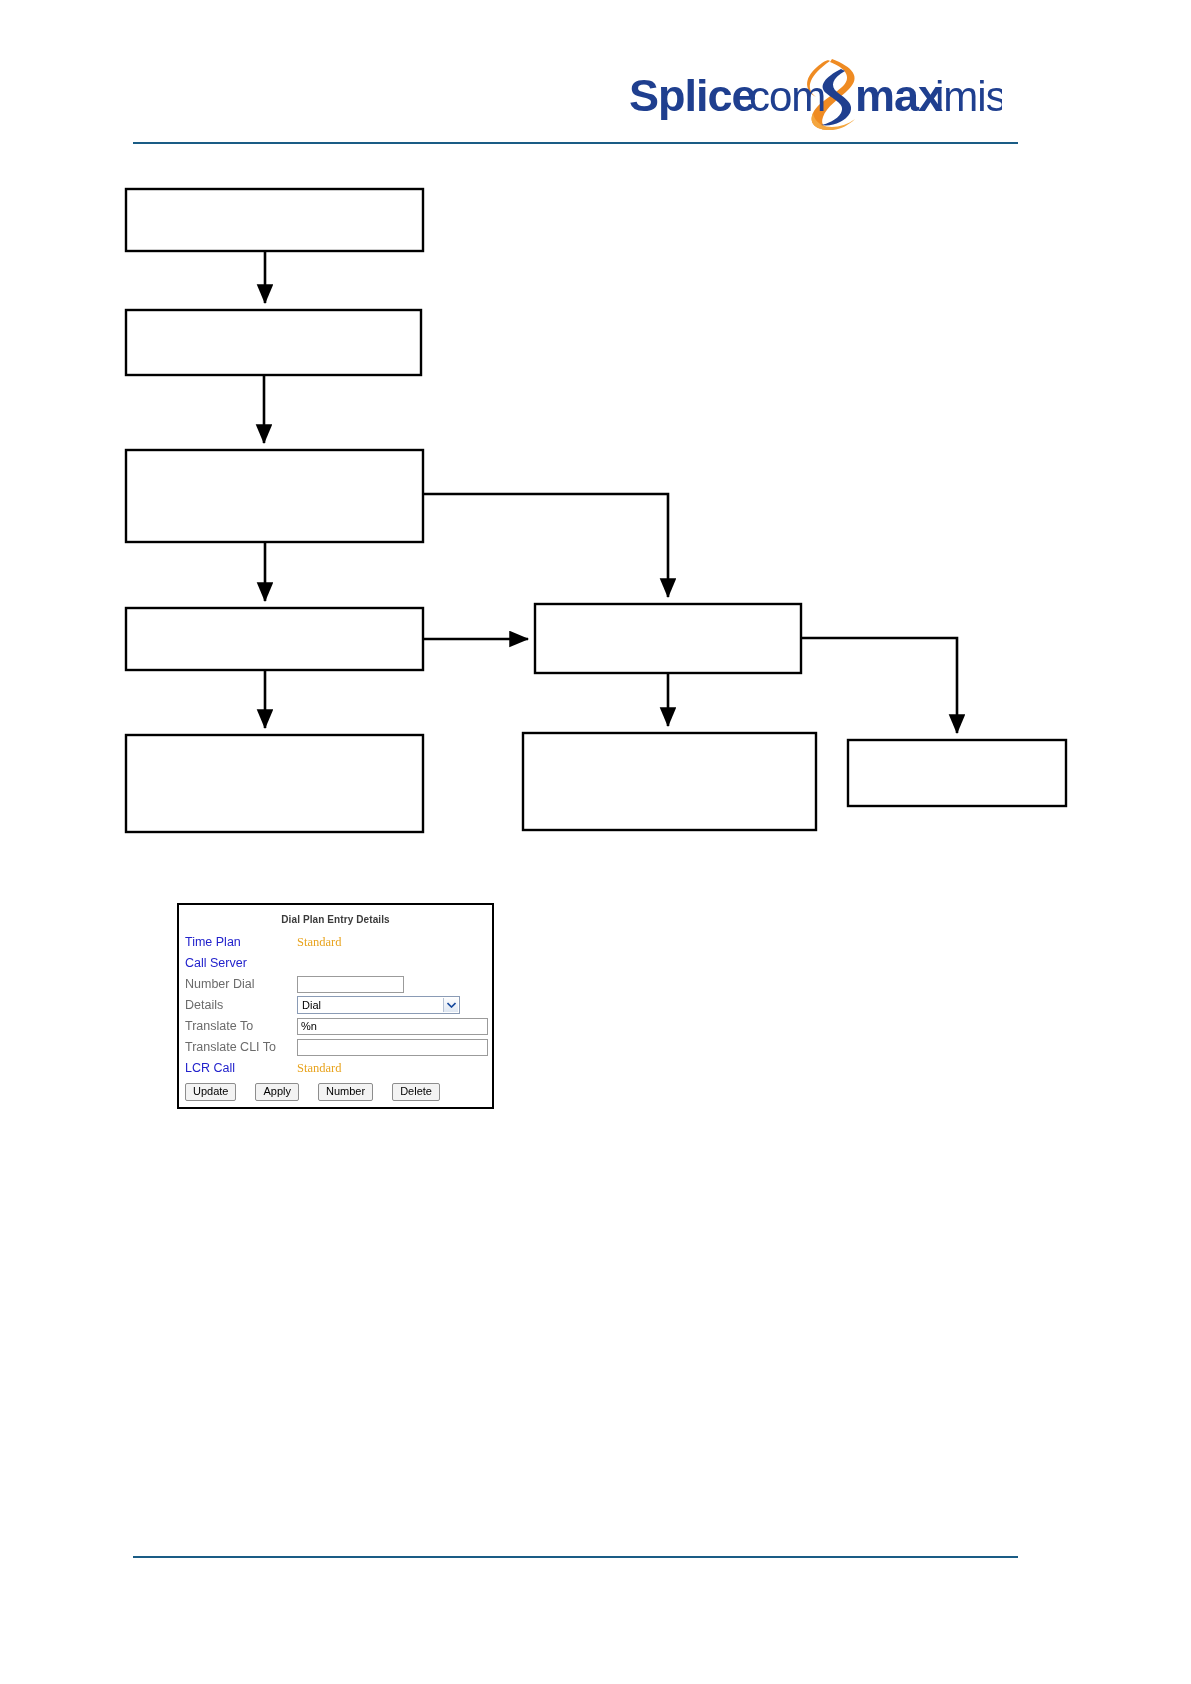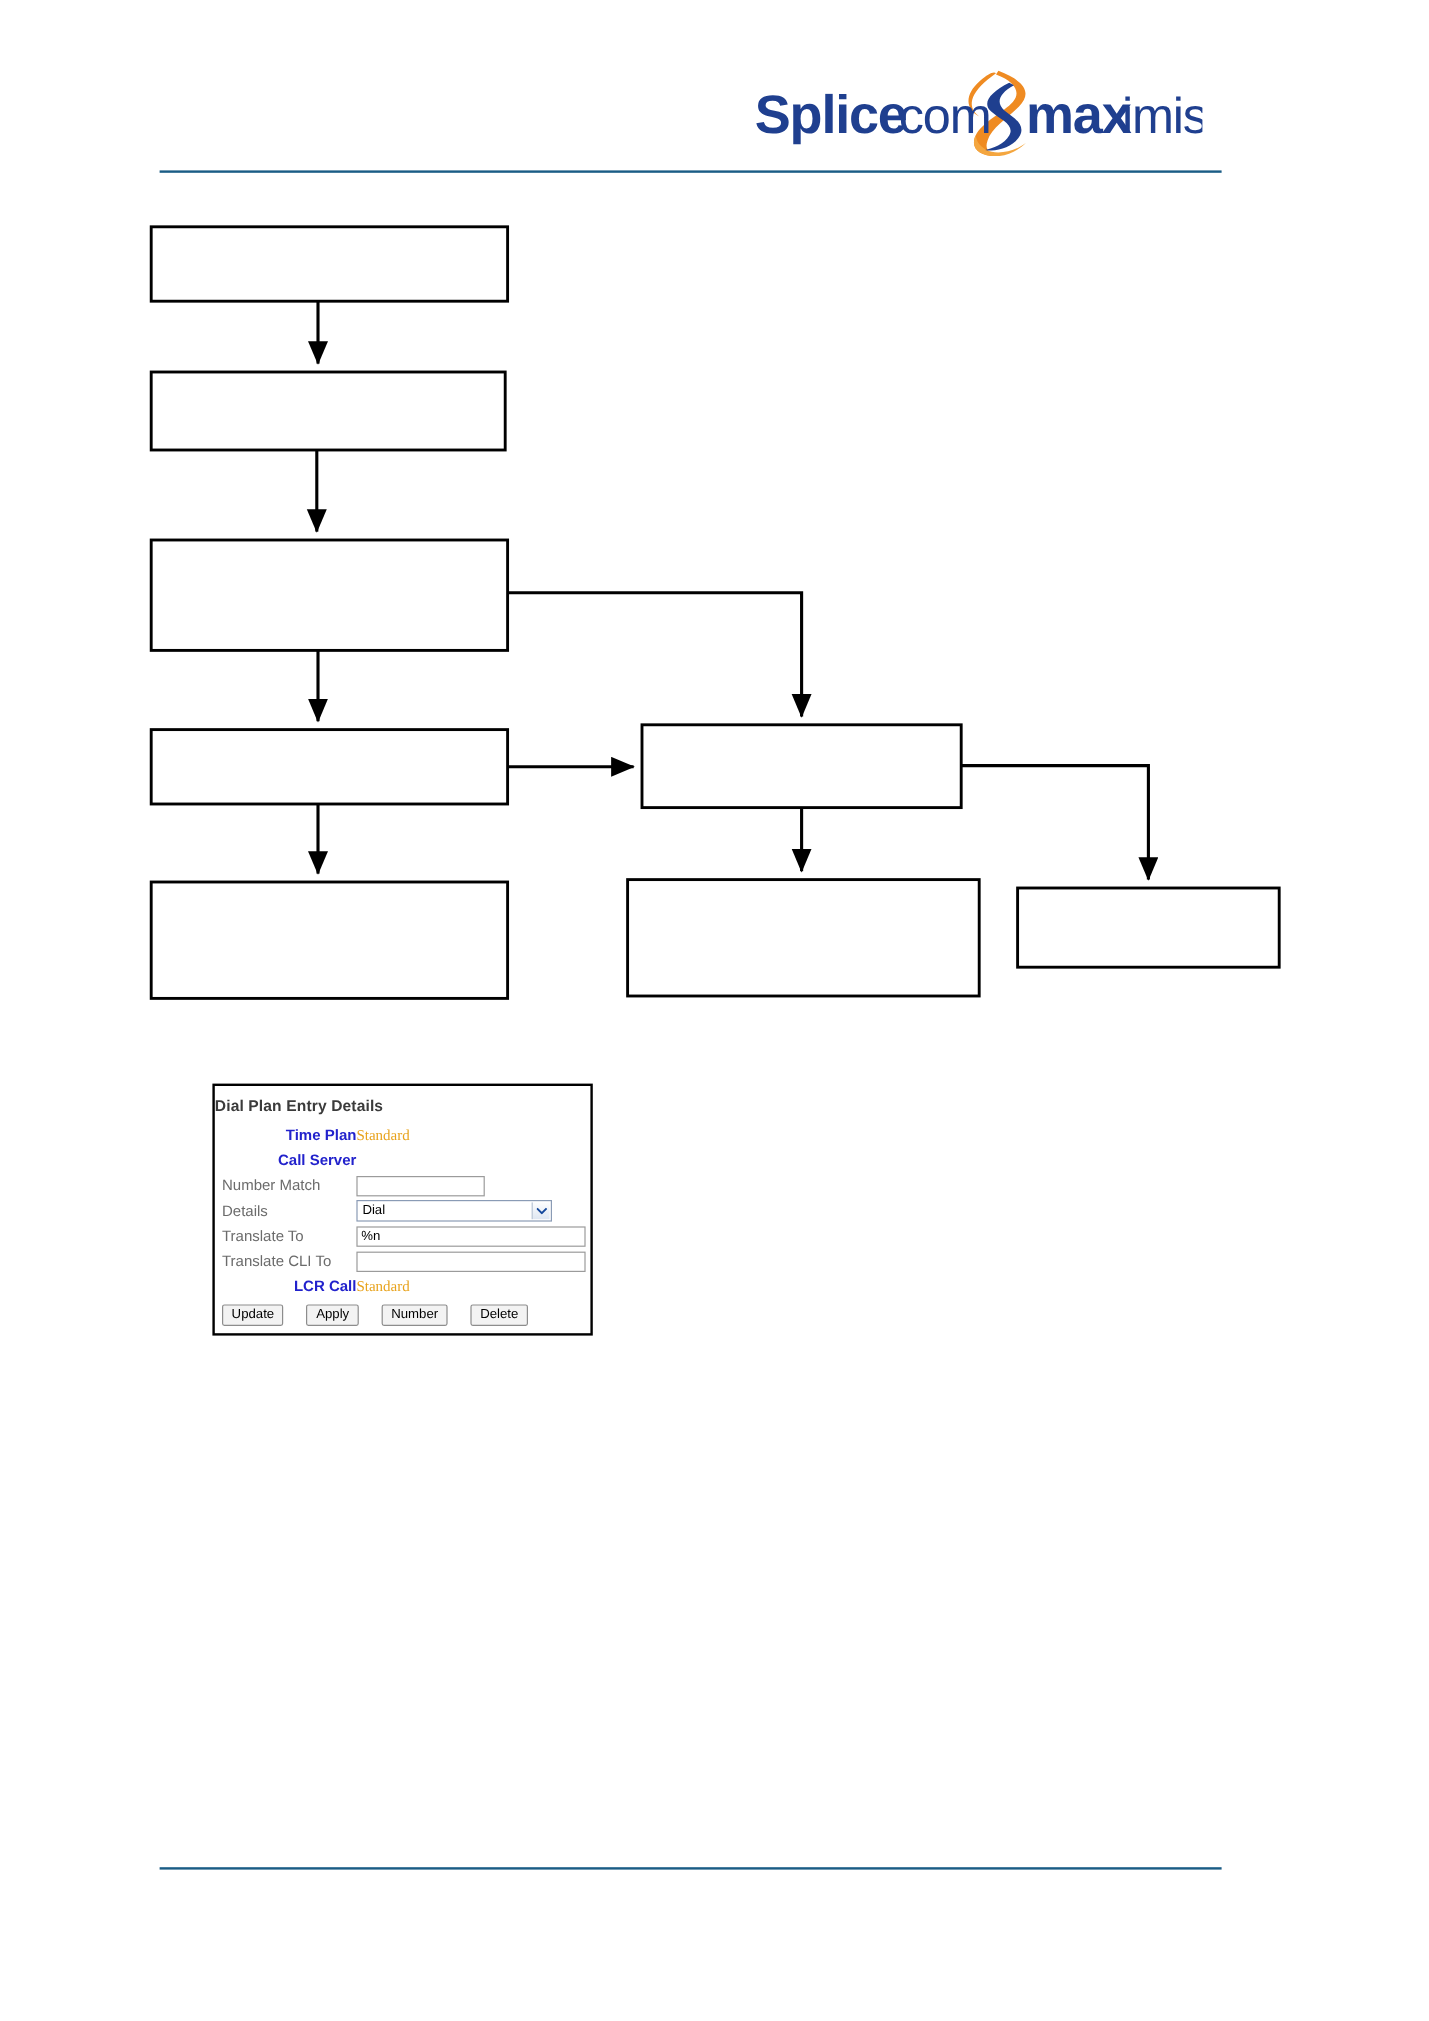--- a/index.html
+++ b/index.html
@@ -45,22 +45,22 @@
   
   #form-panel {
     position: absolute;
     left: 177px; top: 903px;
     width: 317px;
     background: #ffffff;
     border: 2px solid #000000;
     padding: 5px 0 4px 0;
   }
   #form-title {
-    text-align: left;
-    font-size: 13px;
+    text-align: center;
+    font-size: 10px;
     font-weight: bold;
     color: #3b3b3b;
     padding: 4px 0 7px 0;
     letter-spacing: .1px;
   }
   .frow {
     display: flex;
     align-items: center;
     min-height: 20px;
     padding: 0 4px 0 0;
@@ -69,22 +69,21 @@
   .flabel {
     width: 118px;
     flex: 0 0 118px;
     padding-left: 6px;
     font-size: 12.5px;
     color: #6b6b6b;
     white-space: nowrap;
   }
   .flabel.link {
     color: #2222cc;
-    font-weight: bold;
-    text-align: right;
+    font-weight: normal;
   }
   .fvalue-static {
     font-size: 12.5px;
     color: #e8a31d;
     font-family: Liberation Serif, serif;
   }
   .ftext {
     height: 17px;
     border: 1px solid #9b9b9b;
     background: #ffffff;
@@ -207,21 +206,21 @@
       <span class="flabel link">Time Plan</span>
       <span class="fvalue-static">Standard</span>
     </div>
 
     <div class="frow">
       <span class="flabel link">Call Server</span>
       <span class="fvalue-static"></span>
     </div>
 
     <div class="frow">
-      <span class="flabel">Number Match</span>
+      <span class="flabel">Number Dial</span>
       <input class="ftext" id="number-match-input" type="text" value="" style="">
     </div>
 
     <div class="frow">
       <span class="flabel">Details</span>
       <div class="fselect">
         <span class="sel-text">Dial</span>
         <span class="sel-arrow">
           <svg width="9" height="6" viewBox="0 0 9 6" xmlns="http://www.w3.org/2000/svg">
             <path d="M0.5 1 L4.5 5 L8.5 1" fill="none" stroke="#15489c" stroke-width="1.6"></path>

